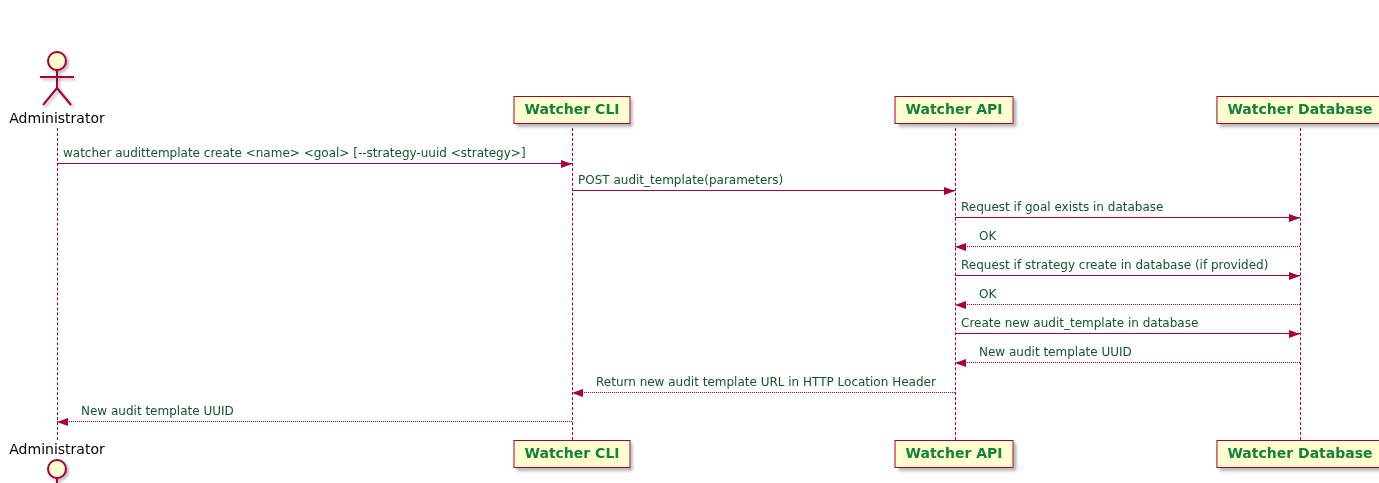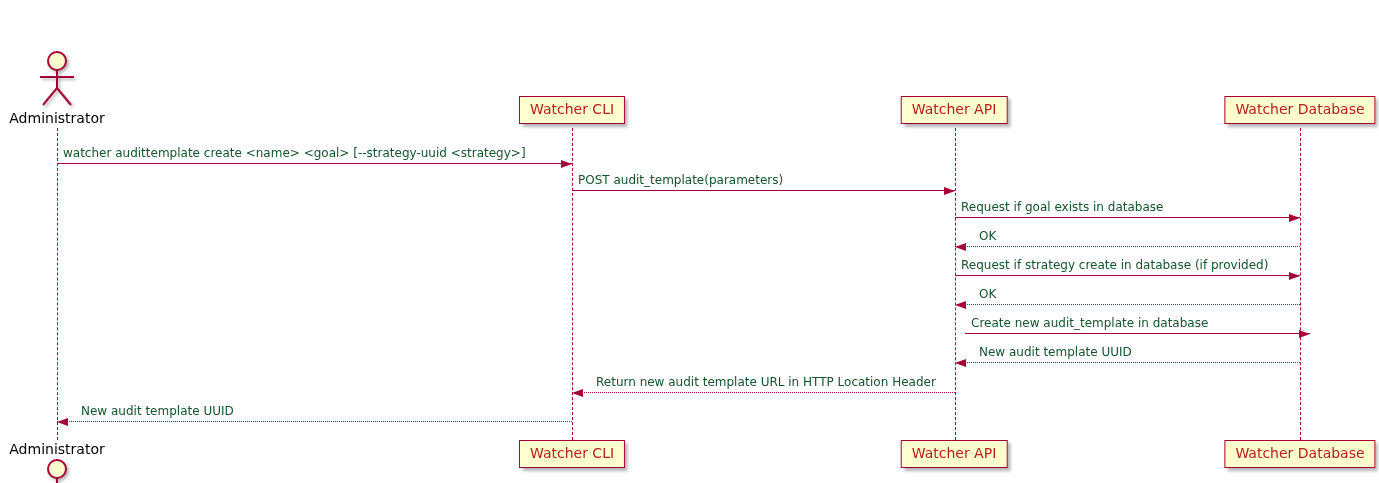--- a/index.html
+++ b/index.html
@@ -20,23 +20,24 @@
     border-left: 1px dashed #A80036;
   }
   .participant {
     position: absolute;
     transform: translateX(-50%);
     background: #FEFECE;
     border: 1.5px solid #A80036;
     box-shadow: 3px 3px 3px rgba(120,120,120,0.55);
     padding: 5px 10px 6px 10px;
     font-size: 14px;
-    color: #b91c1c;
+    color: #15803d;
     white-space: nowrap;
     line-height: 1.1;
+    font-weight: bold;
   }
   .actor-figure {
     position: absolute;
     transform: translateX(-50%);
     filter: drop-shadow(2.5px 2.5px 1.5px rgba(120,120,120,0.55));
   }
   .actor-label {
     position: absolute;
     transform: translateX(-50%);
     font-size: 14px;
@@ -130,21 +131,21 @@
       </div>
   </div>
 
   <div class="message dashed left" style="left:955px; top:242px; width:345px;">
     <div class="msg-text">OK</div>
     <div class="msg-line">
         <div class="arrowhead"></div>
       </div>
   </div>
 
-  <div class="message solid right" style="left:955px; top:271px; width:345px;padding-left:10px;">
+  <div class="message solid right" style="left:955px; top:271px; width:345px;">
     <div class="msg-text">Create new audit_template in database</div>
     <div class="msg-line">
         <div class="arrowhead"></div>
       </div>
   </div>
 
   <div class="message dashed left" style="left:955px; top:300px; width:345px;">
     <div class="msg-text">New audit template UUID</div>
     <div class="msg-line">
         <div class="arrowhead"></div>

